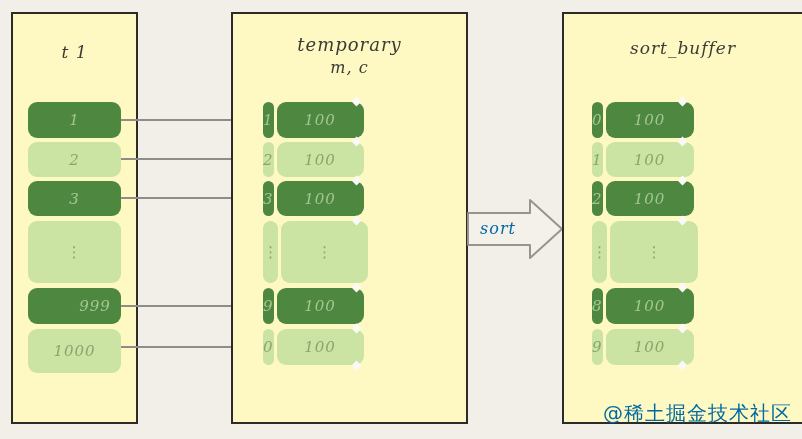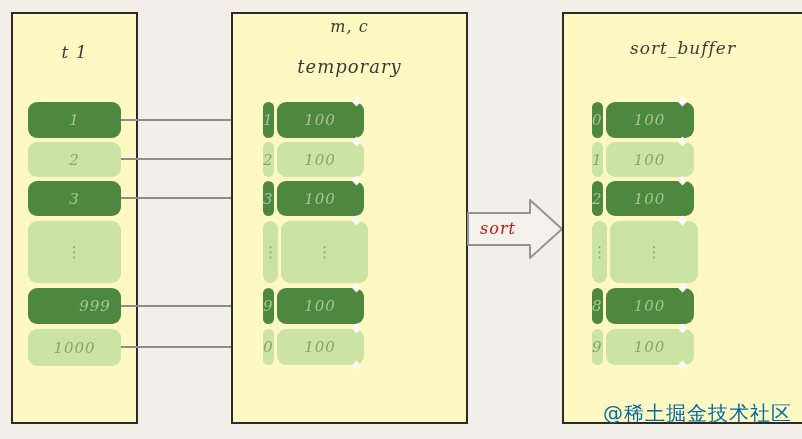--- a/index.html
+++ b/index.html
@@ -43,50 +43,50 @@
     position:absolute;left:121px;width:130px;height:2px;background:#8f8d88;
   }
   .flow::after{
     content:'';position:absolute;right:-9px;top:-4px;width:0;height:0;
     border-left:9px solid #8f8d88;border-top:5px solid transparent;
     border-bottom:5px solid transparent;
   }
   .sort-svg{position:absolute;left:464px;top:196px;}
   .sort-label{
     position:absolute;left:466px;top:219px;width:64px;text-align:center;
-    font-size:16px;font-style:italic;color:#b91c1c;letter-spacing:1px;
+    font-size:16px;font-style:italic;color:#0369a1;letter-spacing:1px;
   }
   .watermark{
     position:absolute;right:10px;top:400px;
     font-family:"DejaVu Sans", sans-serif;font-size:20px;color:#0369a1;
     letter-spacing:1px;
   }
 </style>
 </head>
 <body>
 
 <div class="box box-left" style="left:11px;width:127px;">
   <div class="box-title" style="margin-top:28px;font-size:17px;">t 1</div>
   <div class="lrow cell dark" style="top:88px;height:36px;">1</div>
   <div class="lrow cell light" style="top:128px;height:35px;">2</div>
   <div class="lrow cell dark" style="top:167px;height:35px;">3</div>
   <div class="lrow cell light ell" style="top:207px;height:62px;font-style:normal;">⋮</div>
   <div class="lrow cell dark" style="top:274px;height:36px;padding-left:41px;">999</div>
-  <div class="lrow cell light" style="top:315px;height:37px;">1000</div>
+  <div class="lrow cell light" style="top:315px;height:44px;">1000</div>
 </div>
 
 <div class="flow" style="top:119px;"></div>
 <div class="flow" style="top:158px;"></div>
 <div class="flow" style="top:197px;"></div>
 <div class="flow" style="top:305px;"></div>
 <div class="flow" style="top:346px;"></div>
 
 <div class="box box-mid" style="left:231px;width:237px;">
+  <div class="box-title" style="margin-top:20px;font-size:18px;">temporary</div>
   <div class="box-title" style="margin-top:3px;font-size:16px;">m, c</div>
-  <div class="box-title" style="margin-top:20px;font-size:18px;">temporary</div>
   <div class="prow" style="top:88px;height:36px;">
     <span class="notch nt"></span>
     <div class="cell dark">1</div>
     <div class="cell dark">100</div>
   </div>
   <div class="prow" style="top:128px;height:35px;">
     <span class="notch nt"></span>
     <div class="cell light">2</div>
     <div class="cell light">100</div>
   </div>

